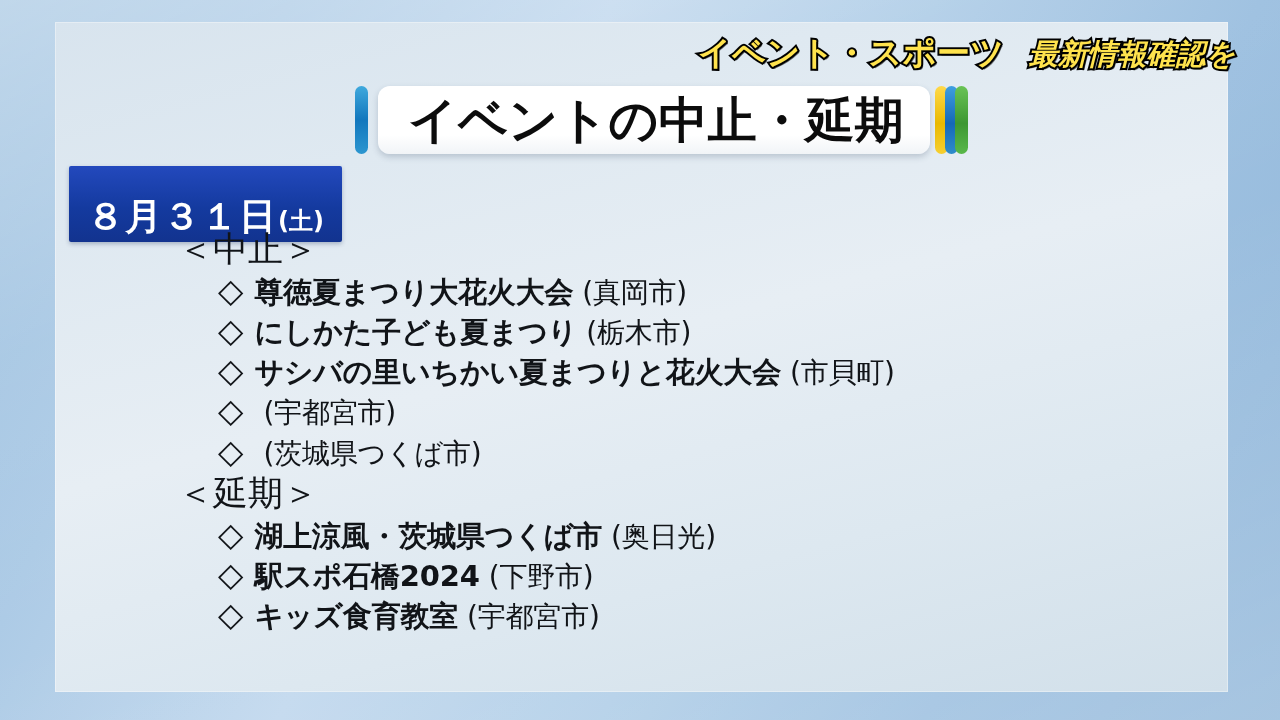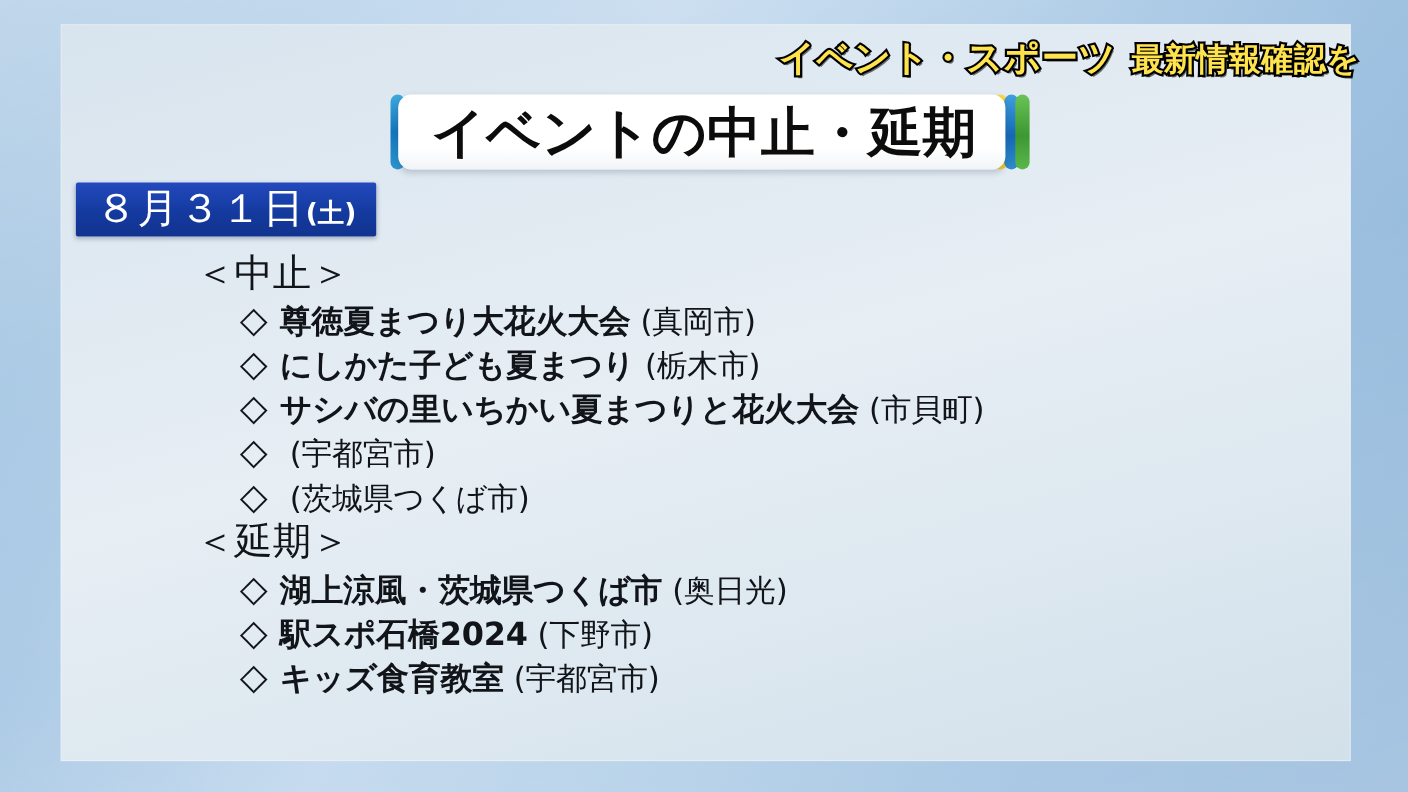--- a/index.html
+++ b/index.html
@@ -66,32 +66,34 @@
     line-height: 1;
     color: #ffe34d;
     letter-spacing: 0.5px;
     white-space: nowrap;
     -webkit-text-stroke: 4px #000;
     paint-order: stroke fill;
     text-shadow:
        2px 2px 0 rgba(0,0,0,0.55);
   }
   #kicker .kicker-sub {
-    margin-left: 14px;
+    margin-left: 24px;
     font-size: 29px;
+    font-style: italic;
   }
 
   
   #title-banner {
     position: absolute;
     left: 355px;
     top: 86px;
     height: 68px;
     display: flex;
     align-items: stretch;
+    gap: 16px;
   }
   .edge-bar {
     width: 13px;
     border-radius: 7px;
   }
   .edge-left {
     background: linear-gradient(180deg, #3fa9dd 0%, #1277bd 50%, #2c96d0 100%);
     margin-right: -6px;
   }
   .banner-body {
@@ -131,23 +133,24 @@
     background: linear-gradient(180deg, #2349bd 0%, #143a9f 55%, #12338f 100%);
     padding: 5px 18px 7px 18px;
     border-radius: 2px;
     box-shadow: 0 2px 4px rgba(30,50,90,0.3);
     display: flex;
     align-items: baseline;
     color: #ffffff;
   }
   #date-main {
     font-size: 37px;
-    font-weight: 400;
+    font-weight: 700;
     line-height: 1;
     letter-spacing: 1px;
+    margin-top: 27px;
   }
   #date-suffix {
     font-size: 24px;
     font-weight: 700;
     line-height: 1;
     margin-left: 1px;
   }
 
   
   #list {

